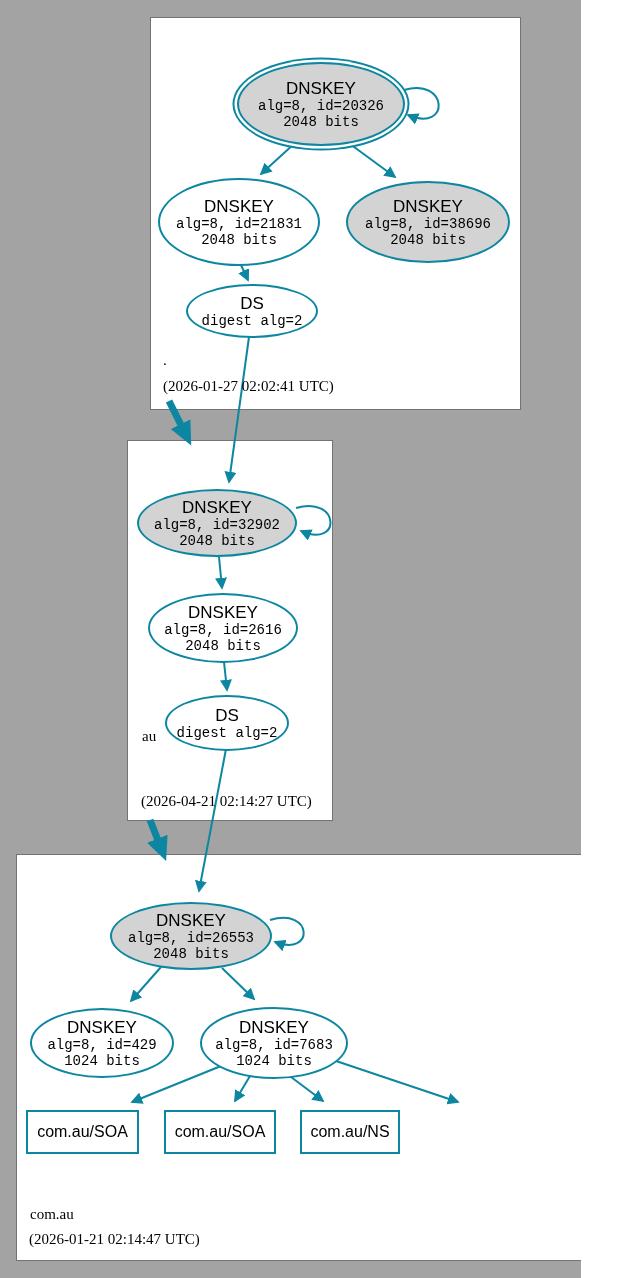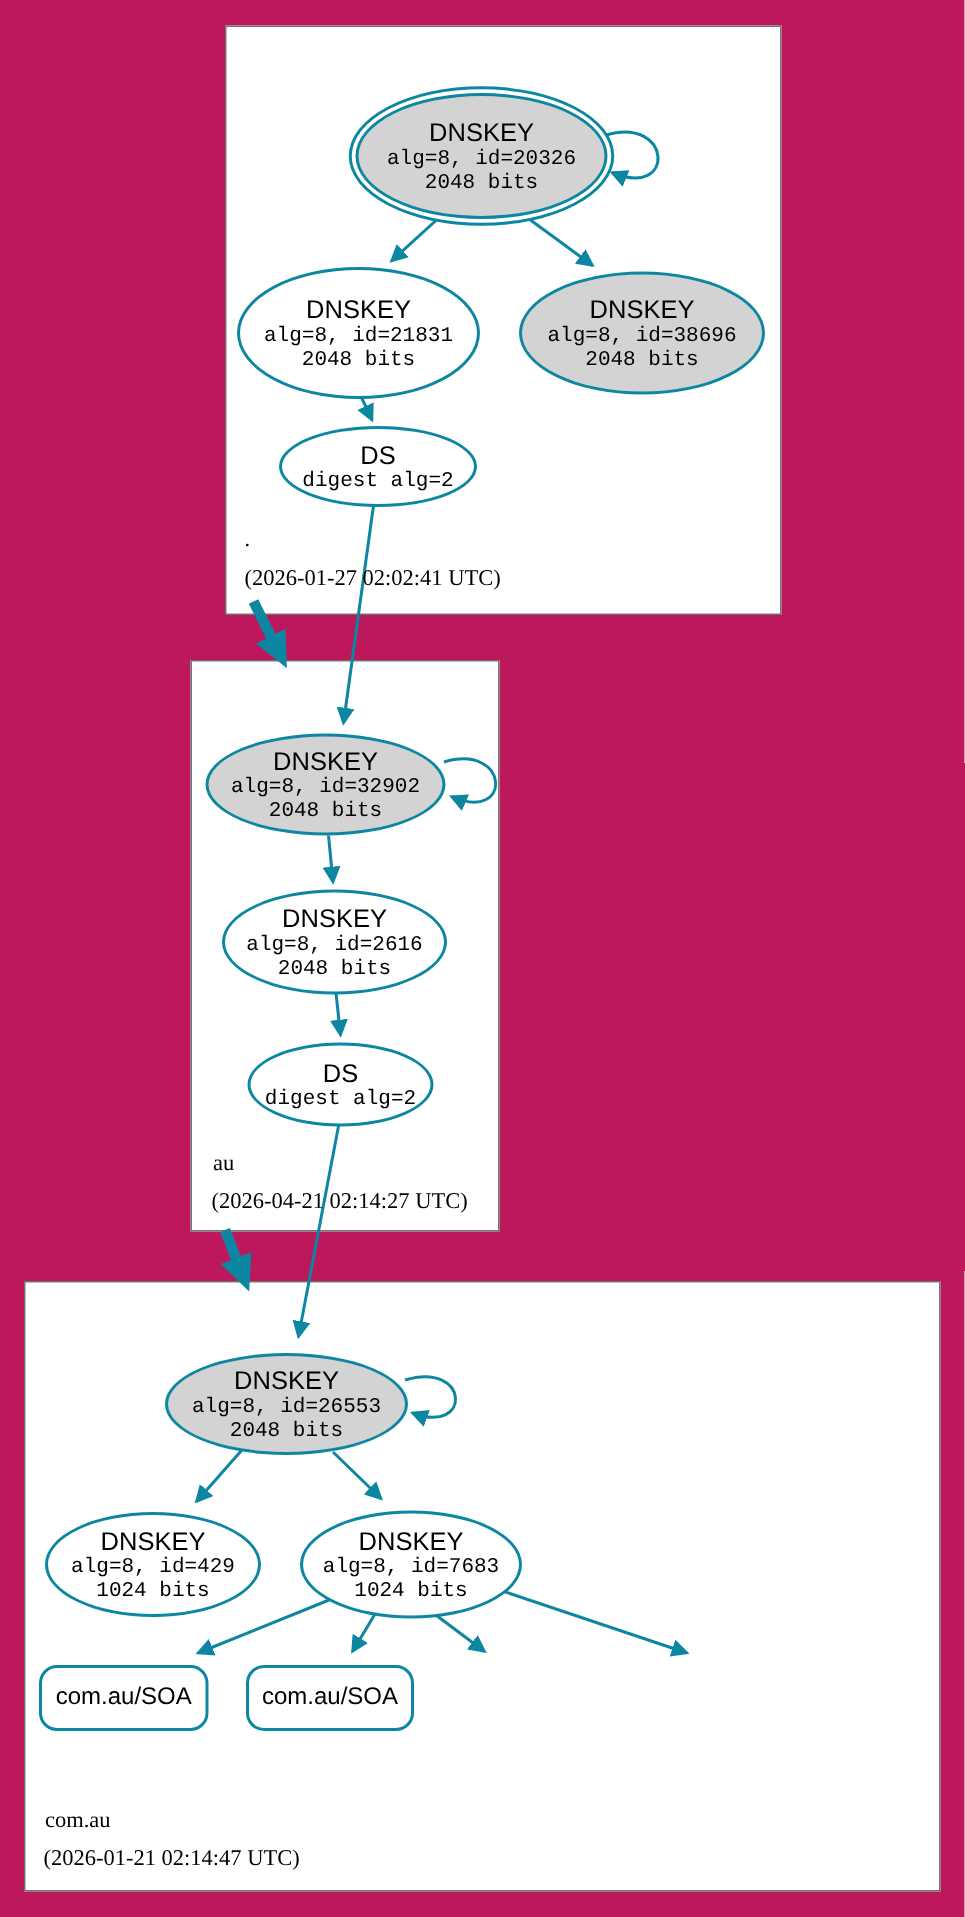--- a/index.html
+++ b/index.html
@@ -3,21 +3,21 @@
 <meta charset="utf-8">
 <style>
   :root{
     --teal:#0d87a1;
     --ksk-fill:#d3d3d3;
     --box-border:#737373;
     --text:#000000;
   }
   html,body{margin:0;padding:0;background:#ffffff;}
   .canvas{
-    position:relative;width:643px;height:1278px;background:#be185d;
+    position:relative;width:581px;height:1278px;background:#a3a3a3;
     overflow:hidden;font-family:"Liberation Sans",sans-serif;color:var(--text);
   }
   .zone-box{
     position:absolute;border:1px solid var(--box-border);
     background:#ffffff;box-sizing:border-box;z-index:0;
   }
   .edges{position:absolute;left:0;top:0;z-index:1;}
   .edge{stroke:var(--teal);fill:none;stroke-width:2;}
   .edge.thick{stroke-width:7;}
   .mk{fill:var(--teal);}
@@ -25,21 +25,21 @@
     position:absolute;display:flex;flex-direction:column;align-items:center;justify-content:center;
     border:2px solid var(--teal);border-radius:50%;background:#ffffff;
     text-align:center;z-index:2;box-sizing:border-box;
   }
   .node.gray{background:var(--ksk-fill);}
   .node.trust-anchor{box-shadow:0 0 0 2.5px #ffffff,0 0 0 4.5px var(--teal);}
   .node-title{font-family:"Liberation Sans",sans-serif;font-size:17px;line-height:19px;}
   .node-detail{font-family:Liberation Mono, monospace;font-size:14px;line-height:16px;}
   .rrset{
     position:absolute;display:flex;align-items:center;justify-content:center;
-    border:2px solid var(--teal);border-radius:12px;background:#ffffff;
+    border:2px solid var(--teal);border-radius:0;background:#ffffff;
     font-family:"Liberation Sans",sans-serif;font-size:16px;z-index:2;box-sizing:border-box;
     white-space:nowrap;
   }
   .zone-label,.zone-timestamp{
     position:absolute;font-family:"Liberation Serif",serif;font-size:15px;z-index:2;white-space:nowrap;
   }
 </style>
 </head>
 <body>
 
@@ -110,21 +110,21 @@
   </div>
   <div class="node" style="left:148px;top:593px;width:150px;height:70px">
     <div class="node-title">DNSKEY</div>
     <div class="node-detail">alg=8, id=2616</div>
     <div class="node-detail">2048 bits</div>
   </div>
   <div class="node" style="left:165px;top:695px;width:124px;height:56px">
     <div class="node-title">DS</div>
     <div class="node-detail">digest alg=2</div>
   </div>
-  <div class="zone-label" style="left:142px;top:768px">au</div>
+  <div class="zone-label" style="left:142px;top:728px">au</div>
   <div class="zone-timestamp" style="left:141px;top:793px">(2026-04-21 02:14:27 UTC)</div>
 
   <div class="node gray" style="left:110px;top:902px;width:162px;height:68px">
     <div class="node-title">DNSKEY</div>
     <div class="node-detail">alg=8, id=26553</div>
     <div class="node-detail">2048 bits</div>
   </div>
   <div class="node" style="left:30px;top:1008px;width:144px;height:70px">
     <div class="node-title">DNSKEY</div>
     <div class="node-detail">alg=8, id=429</div>
@@ -135,17 +135,20 @@
     <div class="node-detail">alg=8, id=7683</div>
     <div class="node-detail">1024 bits</div>
   </div>
 
   <div class="rrset" style="left:26px;top:1110px;width:113px;height:44px">
     <span>com.au/SOA</span>
   </div>
   <div class="rrset" style="left:164px;top:1110px;width:112px;height:44px">
     <span>com.au/SOA</span>
   </div>
+  <div class="rrset" style="left:300px;top:1110px;width:100px;height:44px">
+    <span>com.au/NS</span>
+  </div>
 
   <div class="zone-label" style="left:30px;top:1206px">com.au</div>
   <div class="zone-timestamp" style="left:29px;top:1231px">(2026-01-21 02:14:47 UTC)</div>
 
 </div>
 
 </body></html>

